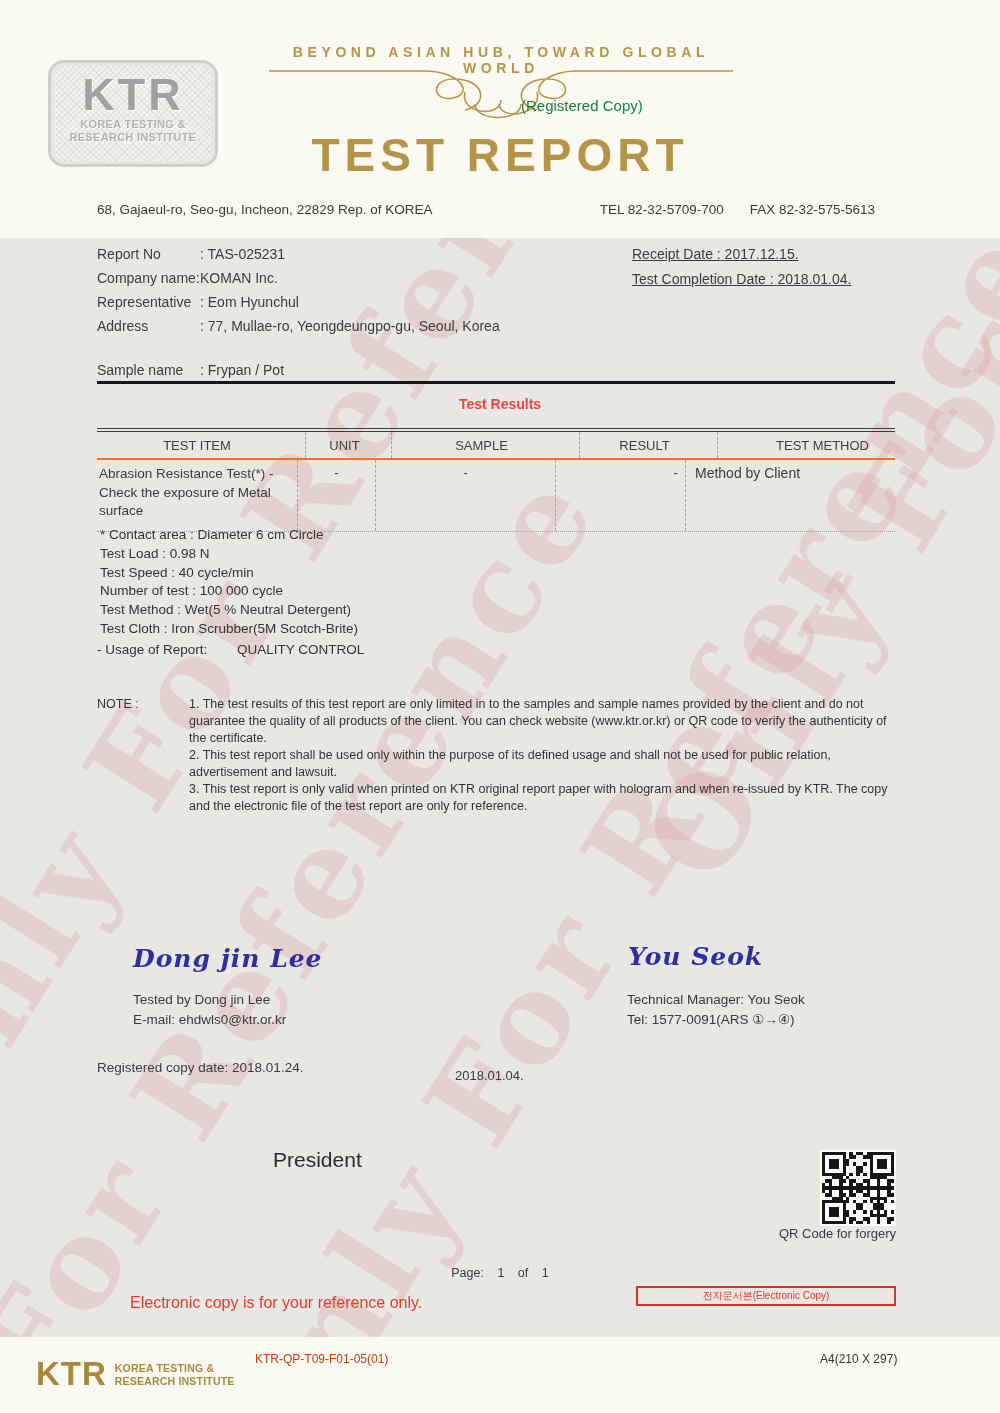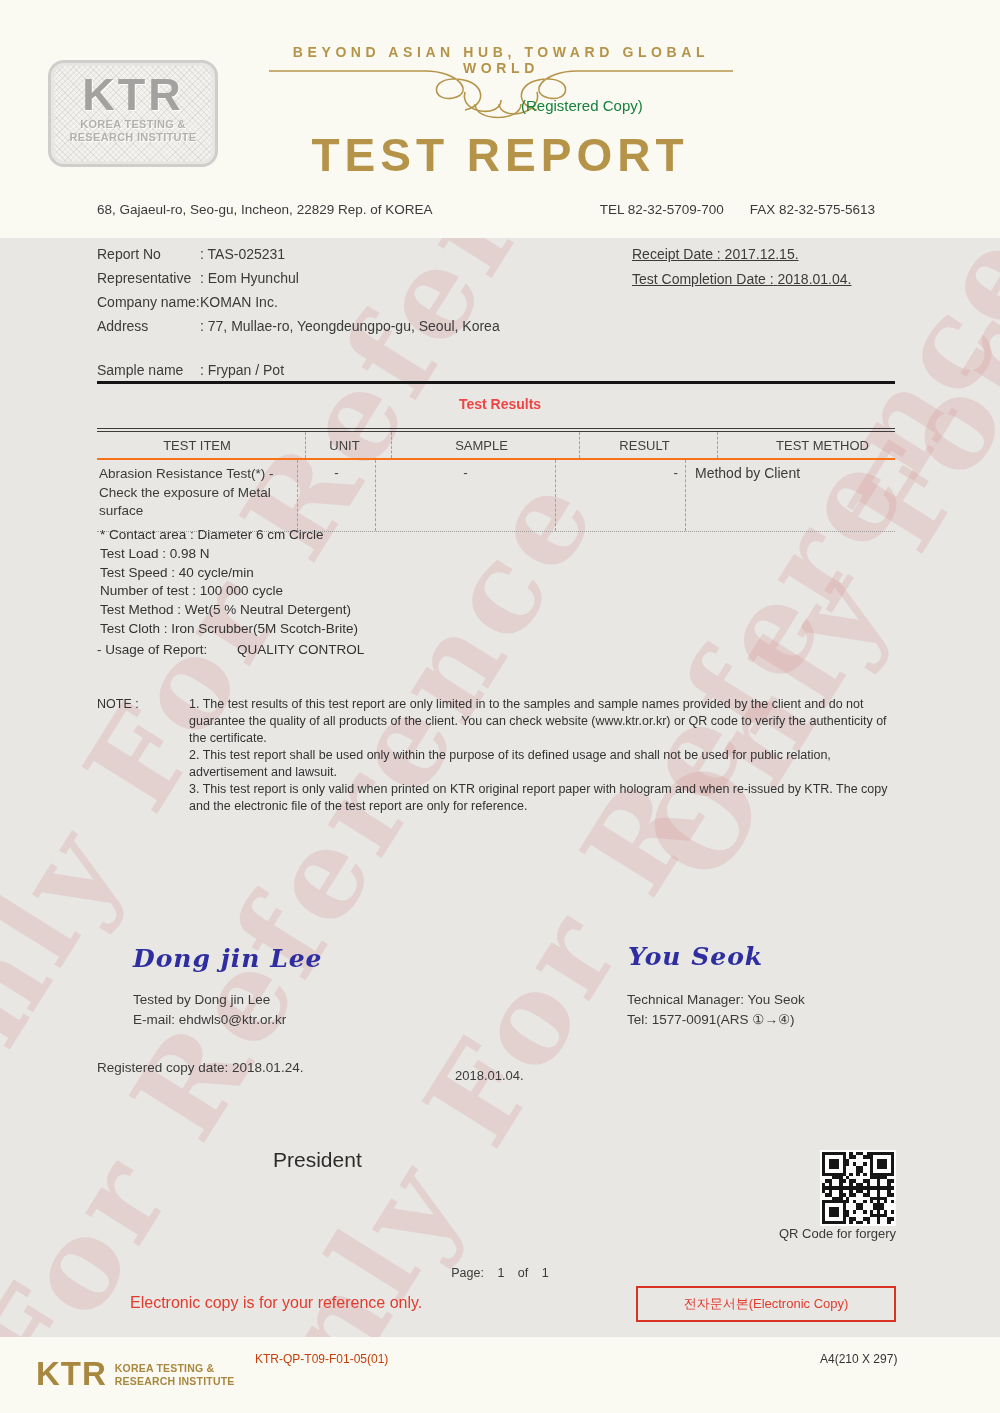--- a/index.html
+++ b/index.html
@@ -101,23 +101,23 @@
   .president  { left:273px; top:1148px; font-size:21px; color:#2b2b2b; }
 
   .qr { left:820px; top:1150px; width:76px; height:76px; background:#fff; }
   .qr svg { display:block; width:76px; height:76px; }
   .qr-caption { left:700px; top:1226px; width:196px; text-align:right; font-size:13px; color:#3a3a3a; }
 
   .page-line { left:0; top:1266px; width:1000px; text-align:center; font-size:12.5px; color:#3a3a3a; }
   .page-line span { margin:0 5px; }
 
   .red-note { left:130px; top:1294px; font-size:16px; color:#e23b2e; }
-  .red-box  { left:636px; top:1286px; width:260px; height:36px; border:2px solid #da3326;
+  .red-box  { left:636px; top:1286px; width:260px; height:20px; border:2px solid #da3326;
               display:flex; align-items:center; justify-content:center;
-              font-size:13px; color:#e23b2e; }
+              font-size:10px; color:#e23b2e; }
 
   
   .footer { position:absolute; left:0; top:1337px; width:1000px; height:76px; background:#fbfaf2; }
   .doc-code { position:absolute; left:255px; top:15px; font-size:12px; color:#c2410c; }
   .paper    { position:absolute; left:820px; top:15px; font-size:12px; color:#333; }
   .flogo    { position:absolute; left:36px; top:20px; display:flex; align-items:flex-start; }
   .flogo-ktr  { font-size:33px; line-height:34px; font-weight:bold; letter-spacing:1px; color:#a8873f; }
   .flogo-text { margin-left:8px; padding-top:5px; font-size:10.5px; line-height:12.5px;
                 font-weight:bold; color:#a8873f; letter-spacing:0.2px; }
 </style>
@@ -166,26 +166,26 @@
       <span>FAX 82-32-575-5613</span>
     </span>
   </div>
 
   <div class="abs info-left">
     <div class="row">
       <span class="lbl">Report No</span>
       <span>: TAS-025231</span>
     </div>
     <div class="row">
+      <span class="lbl">Company name:</span>
+      <span>KOMAN Inc.</span>
+    </div>
+    <div class="row">
       <span class="lbl">Representative</span>
       <span>: Eom Hyunchul</span>
-    </div>
-    <div class="row">
-      <span class="lbl">Company name:</span>
-      <span>KOMAN Inc.</span>
     </div>
     <div class="row">
       <span class="lbl">Address</span>
       <span>: 77, Mullae-ro, Yeongdeungpo-gu, Seoul, Korea</span>
     </div>
   </div>
 
   <div class="abs info-right">
     <div class="row">
       <span>Receipt Date :</span>

